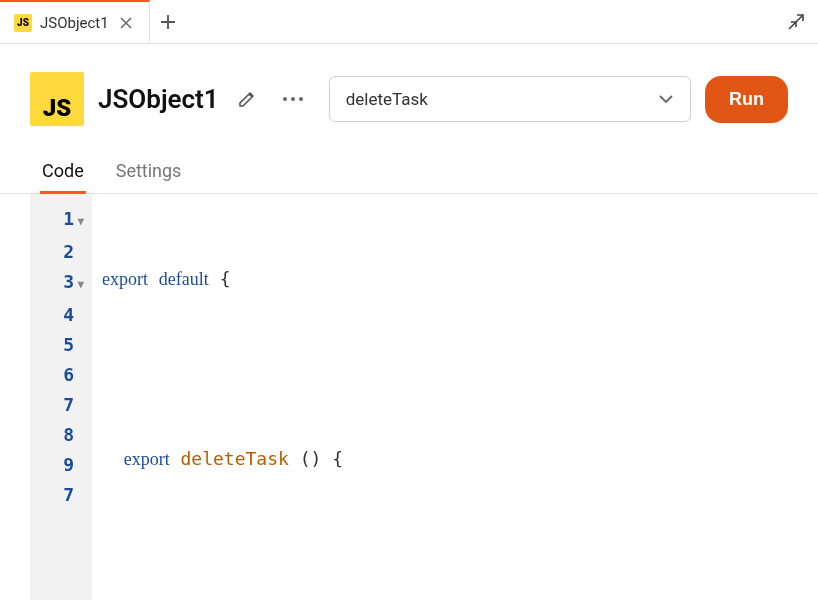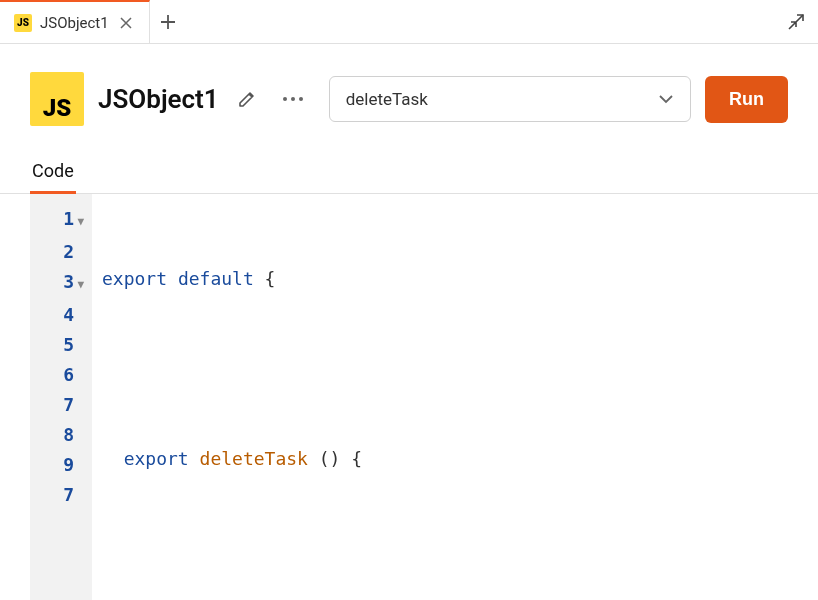--- a/index.html
+++ b/index.html
@@ -13,32 +13,32 @@
 .tab-add { width: 36px; display: flex; align-items: center; justify-content: center; cursor: pointer; color: #666; font-size: 20px; }
 .tab-collapse { position: absolute; right: 12px; top: 50%; transform: translateY(-50%); cursor: pointer; color: #444; }
 
 .header { display: flex; align-items: center; gap: 14px; padding: 28px 30px 18px 30px; }
 .js-icon { width: 54px; height: 54px; background: #ffd93d; display: flex; align-items: flex-end; justify-content: center; font-size: 24px; font-weight: 900; color: #000; border-radius: 2px; padding-bottom: 4px; }
 .object-title { font-size: 26px; font-weight: 600; color: #111; }
 .edit-icon { cursor: pointer; color: #555; margin-left: 4px; }
 .more-icon { cursor: pointer; color: #666; font-size: 22px; letter-spacing: 2px; margin: 0 10px; }
 .dropdown { flex: 1; display: flex; align-items: center; justify-content: space-between; border: 1px solid #d0d0d0; border-radius: 6px; padding: 12px 16px; font-size: 17px; color: #333; cursor: pointer; background: #fff; }
 .chevron { color: #666; }
-.run-btn { background: #e15615; color: #fff; border: none; border-radius: 6px; padding: 13px 24px; font-size: 18px; font-weight: 600; cursor: pointer; }
+.run-btn { background: #e15615; color: #fff; border: none; border-radius: 16px; padding: 13px 24px; font-size: 18px; font-weight: 600; cursor: pointer; }
 
-.tabs-row { display: flex; gap: 28px; padding: 0 30px; border-bottom: 1px solid #e0e0e0; margin-top: 6px; }
+.tabs-row { display: flex; gap: 28px; padding: 0 40px; border-bottom: 1px solid #e0e0e0; margin-top: 6px; }
 .editor-tab { padding: 10px 2px; font-size: 18px; color: #777; cursor: pointer; }
 .editor-tab.active { color: #111; border-bottom: 3px solid #f15a22; margin-bottom: -1px; }
 
 .editor { display: flex; margin: 0 30px; font-family: "SF Mono", Menlo, Monaco, Consolas, monospace; font-size: 18px; line-height: 30px; }
 .gutter { background: #f2f2f2; text-align: right; padding: 10px 8px 10px 14px; color: #1a4b9c; font-weight: 600; user-select: none; min-width: 62px; }
 .gutter .fold { color: #888; font-size: 11px; display: inline-block; width: 10px; }
 .code { flex: 1; padding: 10px 10px; white-space: pre; overflow: hidden; }
 .code .line { height: 30px; }
-.kw { color: #1a4b9c; }
+.kw { color: #1a4b9c; font-family: Liberation Serif, serif; }
 .def { color: #b85c00; }
 .brace { color: #333; }
 .paren { color: #333; }
 
 svg { display: block; }
 </style>
 </head>
 <body>
 
 <div class="tab-bar">
@@ -85,20 +85,21 @@
       <svg width="16" height="10" viewBox="0 0 16 10">
           <path d="M2 2 L8 8 L14 2" stroke="#666" stroke-width="1.8" fill="none"></path>
         </svg>
     </span>
   </div>
   <button class="run-btn">Run</button>
 </div>
 
 <div class="tabs-row">
   <div class="editor-tab active">Code</div>
+  <div class="editor-tab">Settings</div>
 </div>
 
 <div class="editor">
   <div class="gutter">
     <div><span>1</span><span class="fold"> ▼</span></div>
     <div><span>2</span><span class="fold">  </span></div>
     <div><span>3</span><span class="fold"> ▼</span></div>
     <div><span>4</span><span class="fold">  </span></div>
     <div><span>5</span><span class="fold">  </span></div>
     <div><span>6</span><span class="fold">  </span></div>

